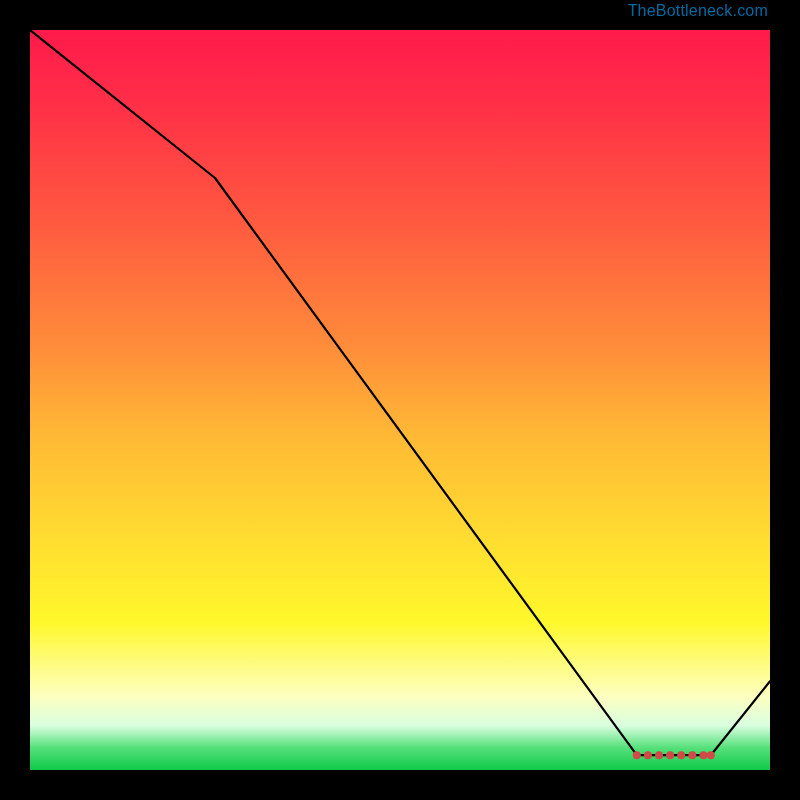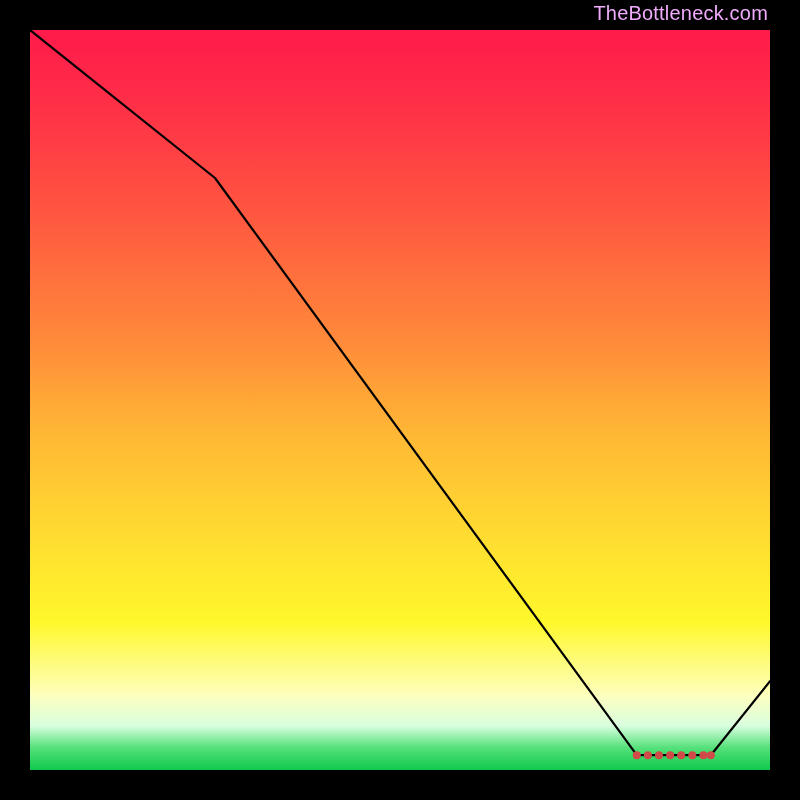--- a/index.html
+++ b/index.html
@@ -34,22 +34,22 @@
       #fff82b 80%,
       #fdffbf 90%,
       #d9ffe0 94%,
       #55e07a 97%,
       #0fc94a 100%);
   }
   .watermark {
     position: absolute;
     top: 2px;
     right: 32px;
-    color: #f0abfc;
-    font-size: 20px;
+    color: #0369a1;
+    font-size: 16px;
     letter-spacing: 0.2px;
     font-weight: 500;
   }
   svg.curve {
     position: absolute;
     left: 0;
     top: 0;
     width: 740px;
     height: 740px;
   }

